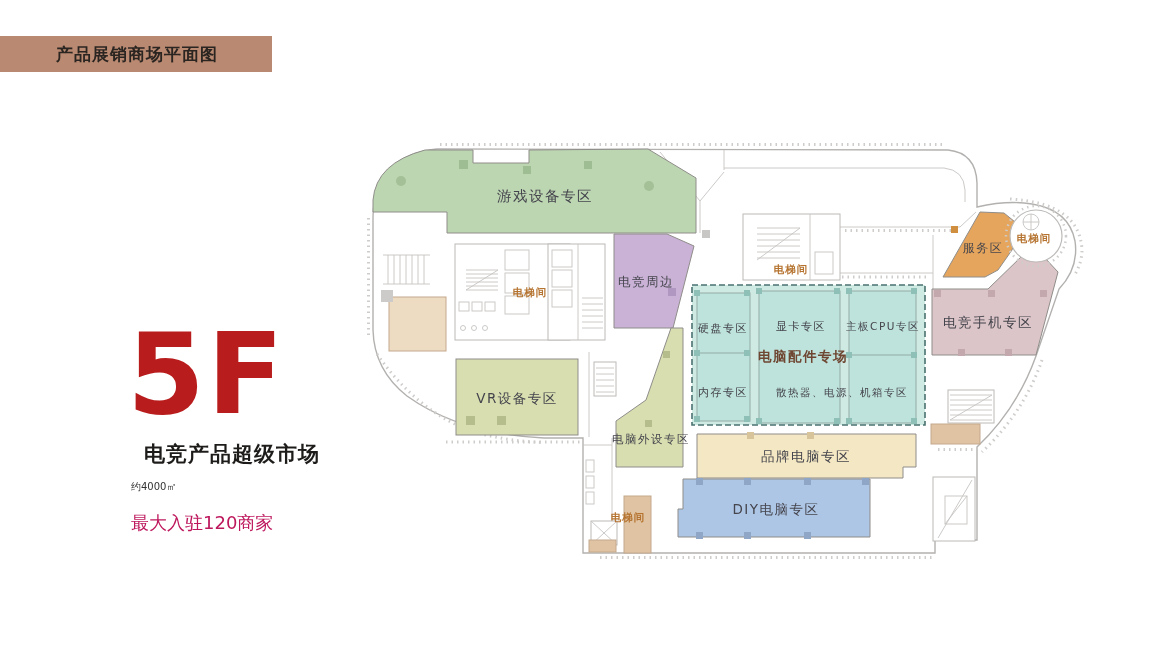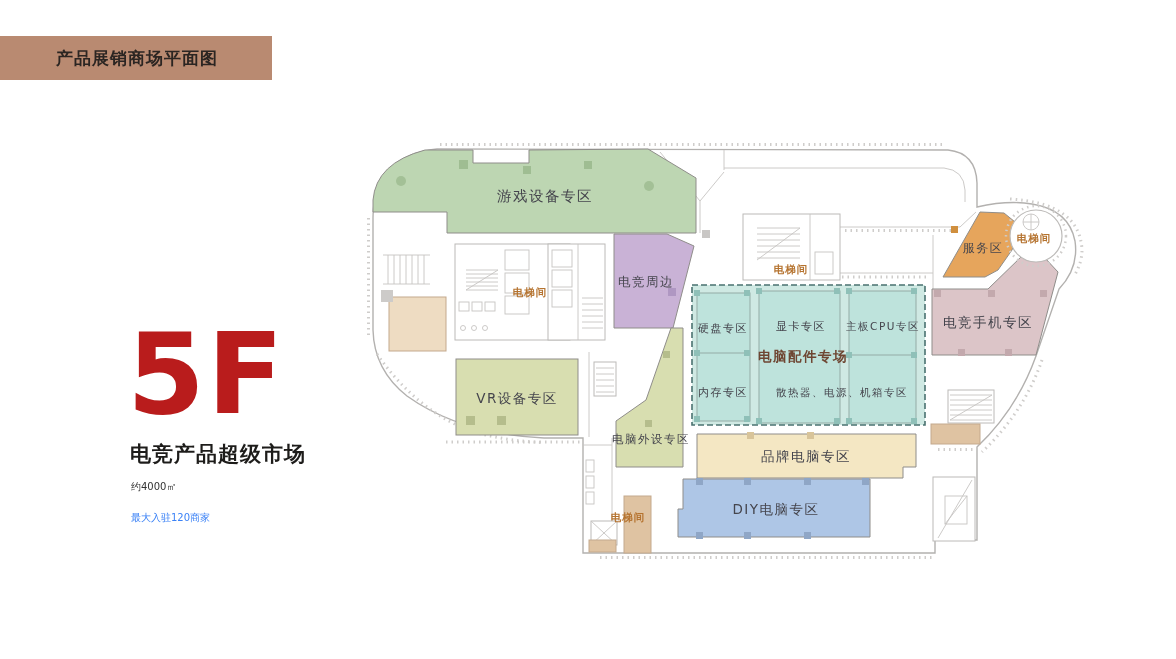--- a/index.html
+++ b/index.html
@@ -1,23 +1,23 @@
 <!DOCTYPE html>
 <html><head>
 <meta charset="utf-8">
 <style>
   html,body{margin:0;padding:0;background:#ffffff;}
   #stage{position:relative;width:1176px;height:659px;background:#fff;overflow:hidden;
          font-family:"DejaVu Sans","Liberation Sans",sans-serif;}
-  #title-bar{position:absolute;left:0;top:36px;width:272px;height:44px;display:flex;align-items:center;}
+  #title-bar{position:absolute;left:0;top:36px;width:272px;height:36px;display:flex;align-items:center;}
   #title-bar .t{padding-left:56px;font-size:17px;font-weight:600;letter-spacing:1px;}
   #floor-big{position:absolute;left:127px;top:318px;font-size:112px;font-weight:800;line-height:1;letter-spacing:2px;}
-  #market-name{position:absolute;left:130px;top:440px;font-size:21px;font-weight:700;color:#1d1c1a;letter-spacing:1px;}
+  #market-name{position:absolute;left:144px;top:440px;font-size:21px;font-weight:700;color:#1d1c1a;letter-spacing:1px;}
   #area-line{position:absolute;left:131px;top:480px;font-size:10px;color:#333;}
-  #cap-line{position:absolute;left:131px;top:511px;font-size:10px;color:#3b82f6;}
+  #cap-line{position:absolute;left:131px;top:511px;font-size:18px;color:#be185d;}
   svg{position:absolute;left:0;top:0;}
   text{font-family:"DejaVu Sans","Liberation Sans",sans-serif;}
   .zlab{fill:#45454d;letter-spacing:1.5px;}
   .elab{fill:#b5732f;letter-spacing:1px;font-weight:600;}
   .det{stroke:#c6c4c2;stroke-width:0.9;fill:none;}
   .detf{stroke:#bcbab8;stroke-width:1;fill:#ffffff;}
   .tick{stroke:#cfcdcb;stroke-width:3;fill:none;stroke-dasharray:1.5 4;}
 </style>
 </head>
 <body>

